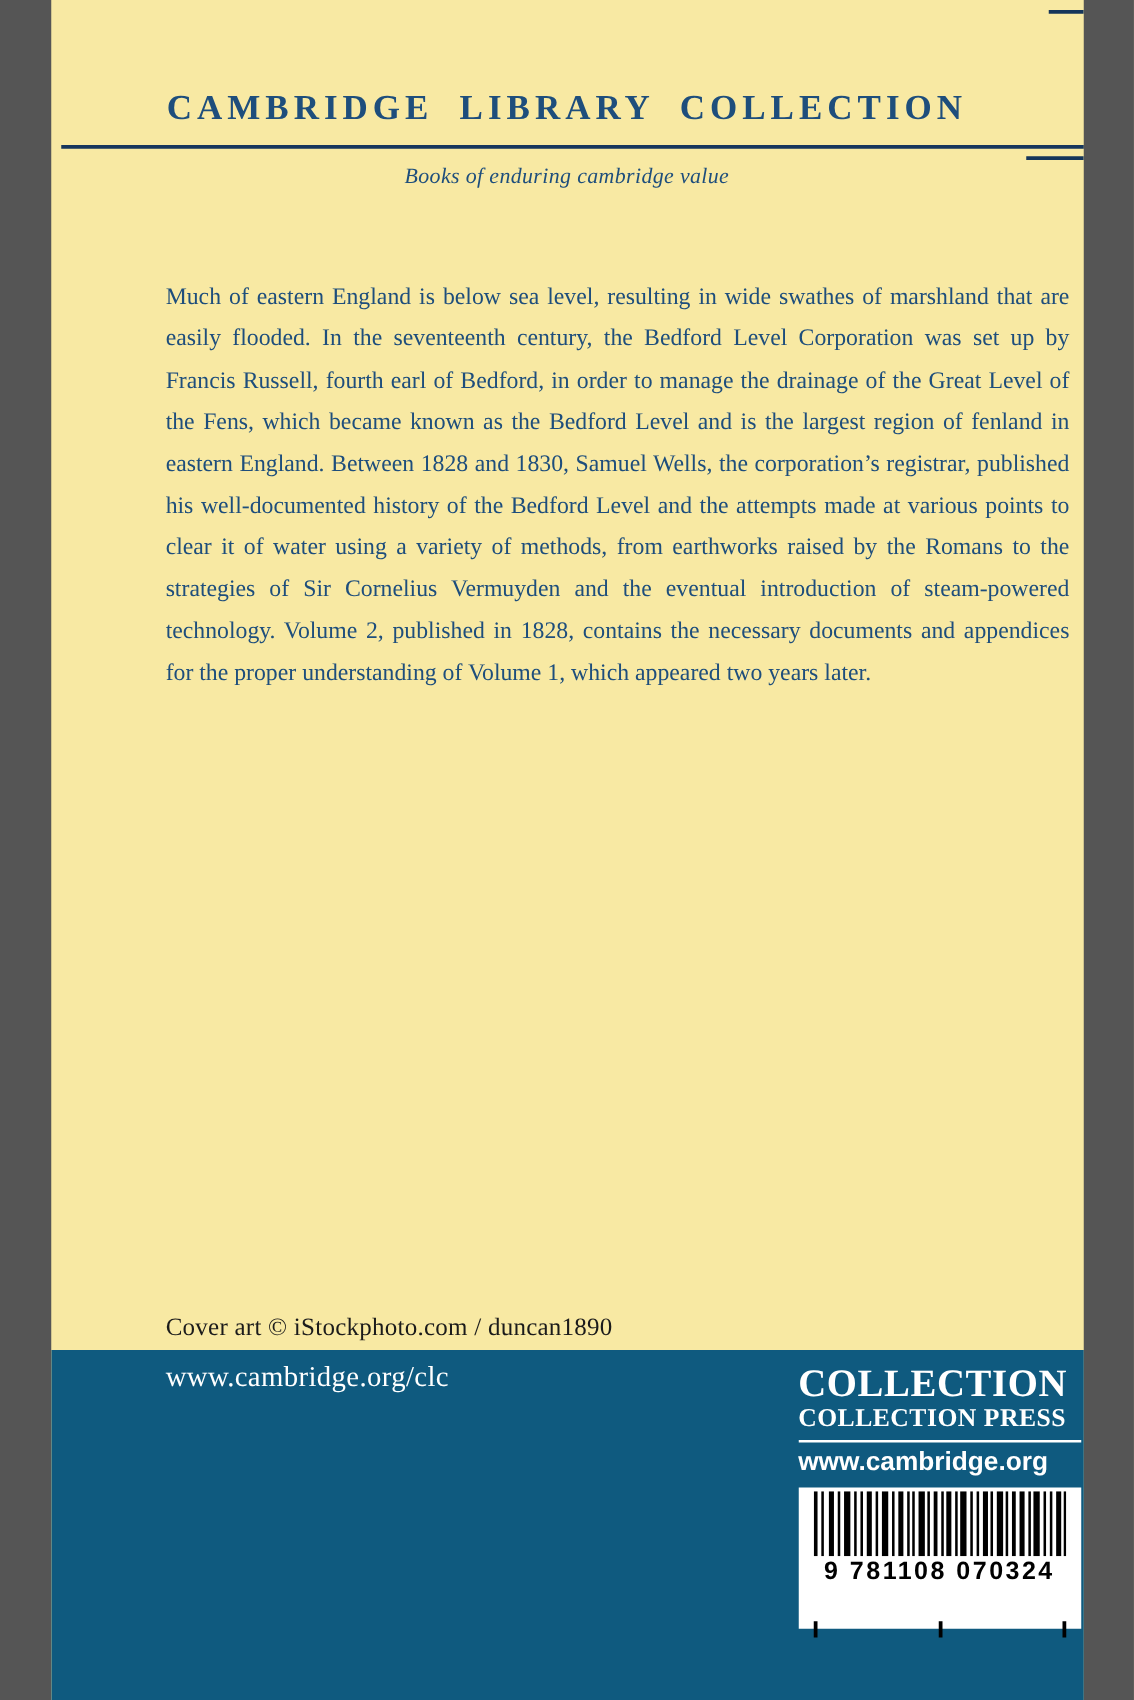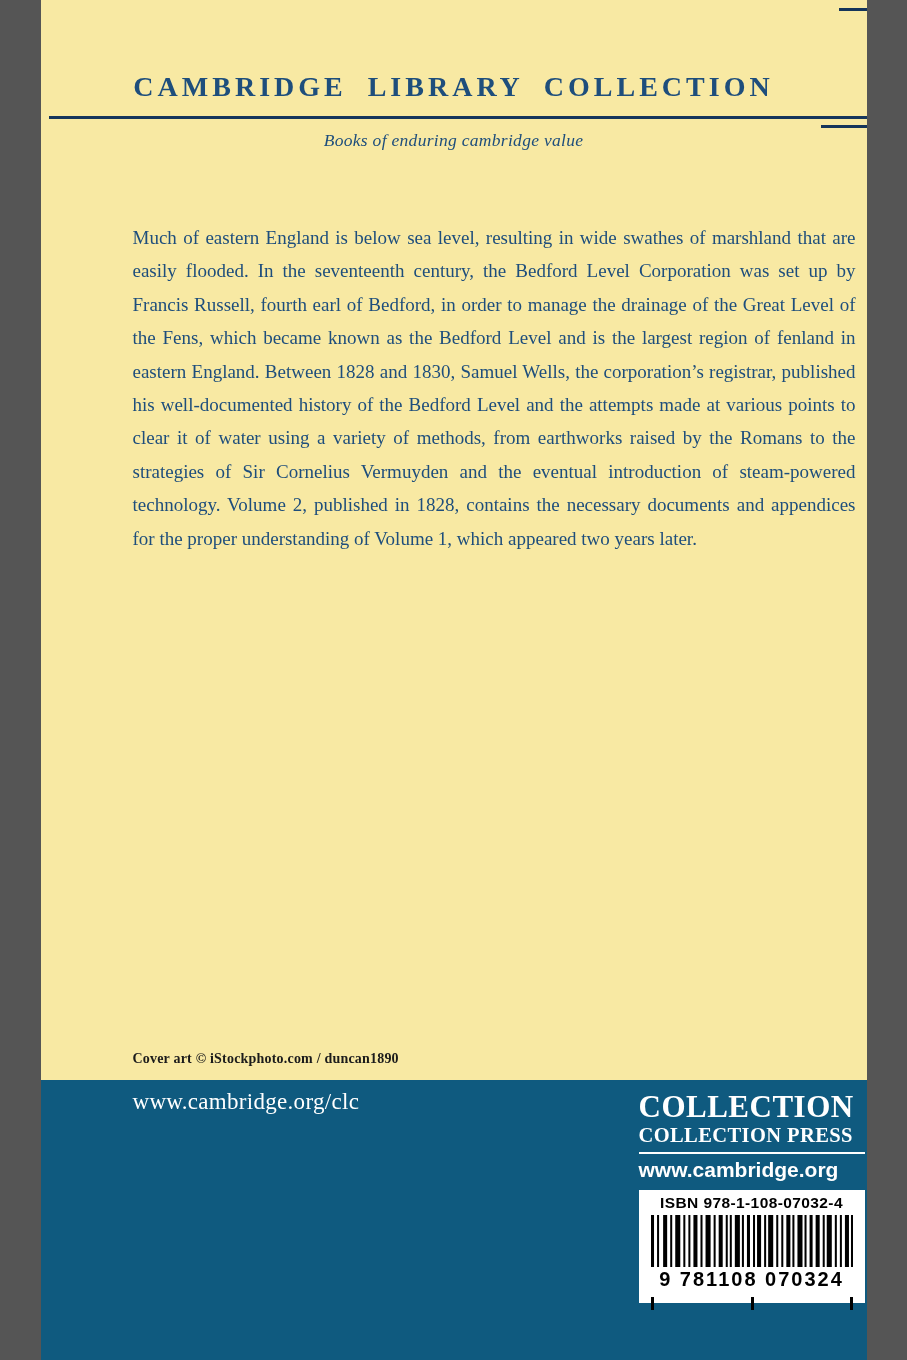--- a/index.html
+++ b/index.html
@@ -45,23 +45,22 @@
   }
   .description{
     position:absolute;top:221px;left:92px;width:723px;
     color:var(--blue);
     font-size:19px;line-height:33.4px;
     text-align:justify;
   }
   .cover-credit{
     position:absolute;top:1051px;left:92px;
     color:#1b1b1b;
-    font-size:14px;
+    font-size:20px;
     letter-spacing:0.2px;
-    font-weight:bold;
   }
   .band{
     position:absolute;left:0;top:1080px;width:907px;height:280px;
     background:var(--band);
   }
   .clc-url{
     position:absolute;top:9px;left:92px;
     color:#ffffff;
     font-size:23px;
     letter-spacing:0.3px;
@@ -137,21 +136,20 @@
     <div class="clc-url">www.cambridge.org/clc</div>
 
     <div class="press-block">
       <div class="press-name1">COLLECTION</div>
       <div class="press-name2">COLLECTION PRESS</div>
       <div class="press-rule"></div>
       <div class="press-url">www.cambridge.org</div>
     </div>
 
     <div class="barcode-box">
-      <div class="isbn-label">ISBN 978-1-108-07032-4</div>
       <div class="barcode-bars">
         <svg viewBox="0 0 100 50" preserveAspectRatio="none" aria-hidden="true">
           <rect x="0" y="0" width="1.5" height="50" fill="#000"></rect>
           <rect x="3" y="0" width="1" height="50" fill="#000"></rect>
           <rect x="6" y="0" width="2" height="50" fill="#000"></rect>
           <rect x="9.5" y="0" width="1" height="50" fill="#000"></rect>
           <rect x="12" y="0" width="2.5" height="50" fill="#000"></rect>
           <rect x="16" y="0" width="1" height="50" fill="#000"></rect>
           <rect x="18.5" y="0" width="1" height="50" fill="#000"></rect>
           <rect x="21" y="0" width="2" height="50" fill="#000"></rect>

